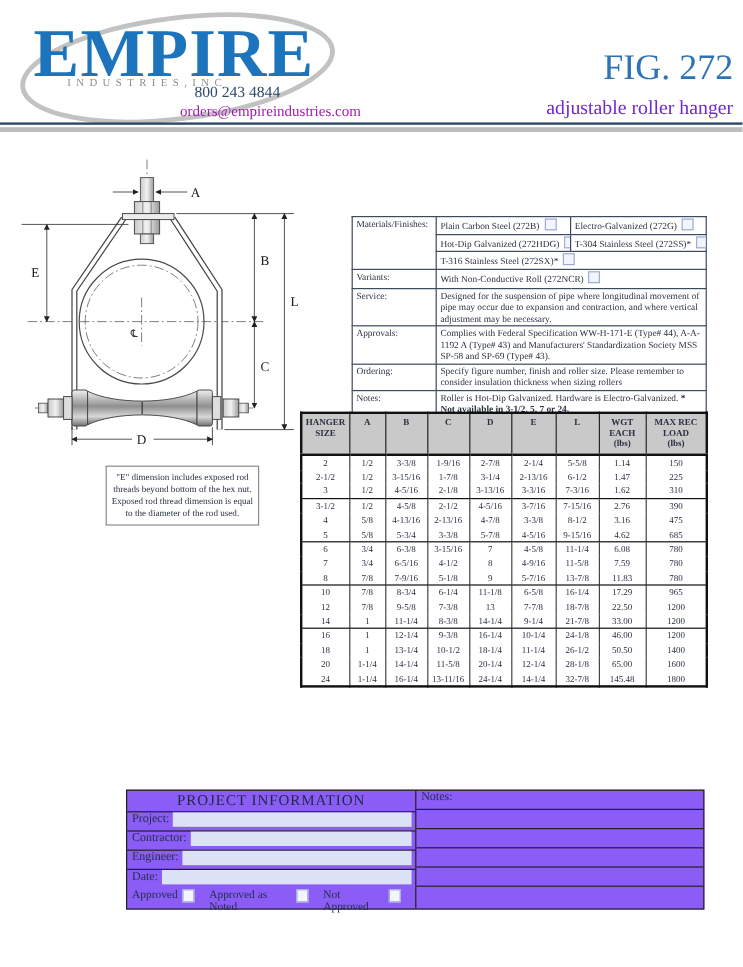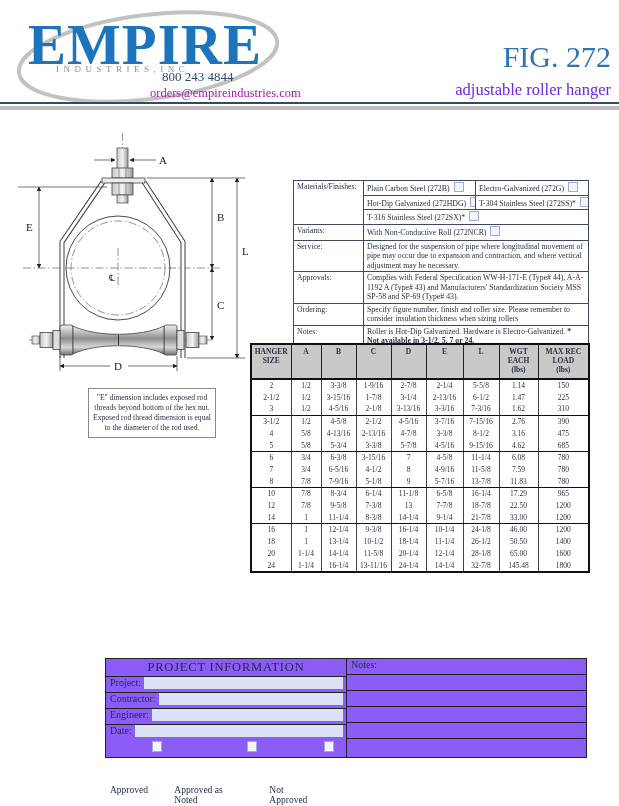--- a/index.html
+++ b/index.html
@@ -46,21 +46,21 @@
         font-size:10px;color:#23304e;background:#8b5cf6;box-sizing:border-box;}
   .fcol{box-sizing:border-box;}
   .fcol.left{width:240px;}
   .fcol.right{width:240px;border-left:1.3px solid #222;}
   .form-title{height:17px;line-height:17px;text-align:center;font-size:12.5px;letter-spacing:0.8px;
               border-bottom:1px solid #222;color:#1e2a45;}
   .form-row{height:16px;border-bottom:1px solid #222;display:flex;
             padding-left:4px;box-sizing:border-box;}
   .fcol .form-row:last-child{border-bottom:none;}
   .fill{flex:1;height:12px;background:#dce2f6;margin:0 3px 0 3px;}
-  .ap{margin-right:2px;font-size:9.5px;margin-top:44px;}
+  .ap{margin-right:2px;font-size:9.5px;}
   .cb2{width:9px;height:9px;margin-right:12px;margin-left:2px;vertical-align:-1px;}
 </style>
 </head>
 <body>
 
 <div class="page">
 
   <svg class="logo-swoosh" width="300" height="110" viewBox="0 0 300 110">
     <ellipse cx="143" cy="52" rx="130" ry="42" transform="rotate(-7 143 52)" fill="none" stroke="#c2c2c2" stroke-width="4"></ellipse>
   </svg>

